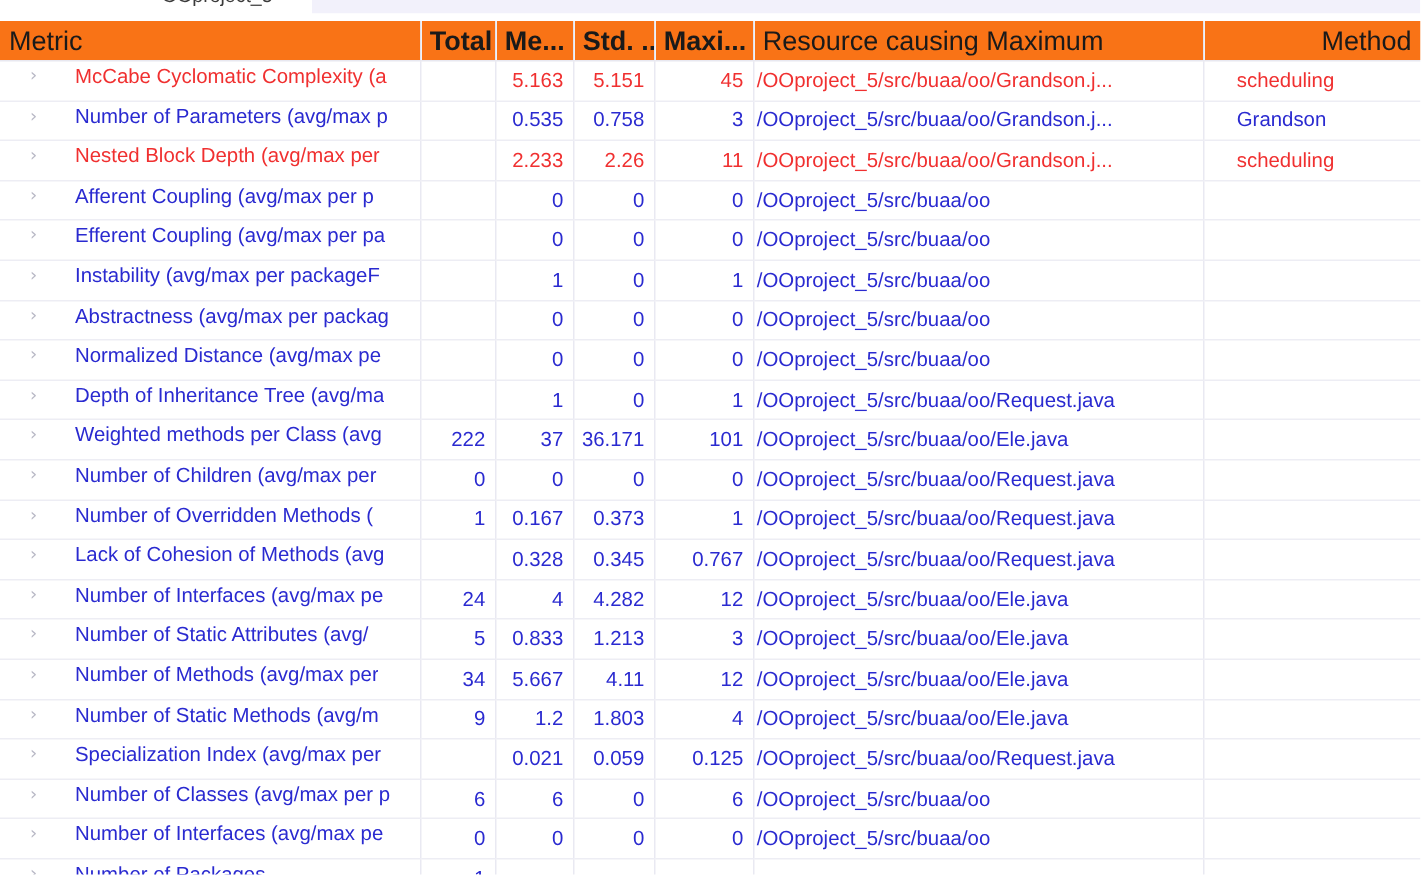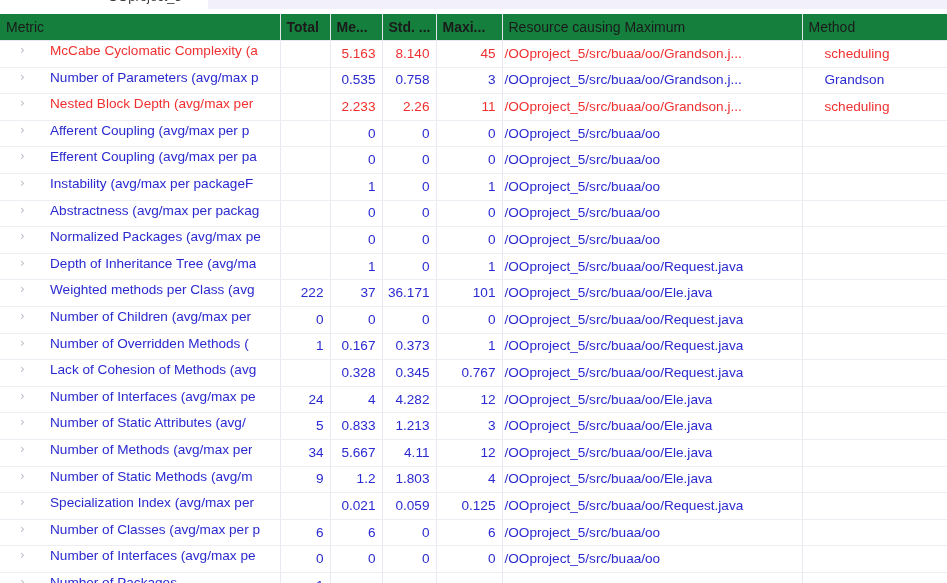--- a/index.html
+++ b/index.html
@@ -62,31 +62,31 @@
   table.metrics col.c-mean     { width: 52px;  }
   table.metrics col.c-std      { width: 54px;  }
   table.metrics col.c-max      { width: 66px;  }
   table.metrics col.c-res      { width: 300px; }
   table.metrics col.c-method   { width: 145px; }
 
   thead th {
     height: 26px;
     padding: 0 6px;
     font-weight: normal;
-    font-size: 14px;
+    font-size: 18px;
     color: #1a1a1a;
     text-align: left;
-    background: #15803d;
+    background: #f97316;
     border-right: 1px solid #e3e3ec;
     border-bottom: 1px solid #e8e8f0;
     white-space: nowrap;
     overflow: hidden;
   }
   thead th.num { text-align: left; font-weight: bold; }
-  thead th:last-child { border-right: none; }
+  thead th:last-child { border-right: none; text-align: right; }
 
   tbody td {
     height: 19.8px;
     padding: 0 5px;
     font-size: 13.6px;
     border-right: 1px solid #e9e9f2;
     border-bottom: 1px solid #ededf4;
     white-space: nowrap;
     overflow: hidden;
     line-height: 19.8px;
@@ -152,21 +152,21 @@
       <th class="num">Maxi...</th>
       <th>Resource causing Maximum</th>
       <th>Method</th>
     </tr>
   </thead>
   <tbody id="metrics-body">
       <tr>
         <td class="metric-cell red"><span class="chev">›</span><span class="metric-label">McCabe Cyclomatic Complexity (a</span></td>
         <td class="num red"></td>
         <td class="num red">5.163</td>
-        <td class="num red">8.140</td>
+        <td class="num red">5.151</td>
         <td class="num red">45</td>
         <td class="res red">/OOproject_5/src/buaa/oo/Grandson.j...</td>
         <td class="meth red">scheduling</td>
       </tr>
       <tr>
         <td class="metric-cell blue"><span class="chev">›</span><span class="metric-label">Number of Parameters (avg/max p</span></td>
         <td class="num blue"></td>
         <td class="num blue">0.535</td>
         <td class="num blue">0.758</td>
         <td class="num blue">3</td>
@@ -212,21 +212,21 @@
       <tr>
         <td class="metric-cell blue"><span class="chev">›</span><span class="metric-label">Abstractness (avg/max per packag</span></td>
         <td class="num blue"></td>
         <td class="num blue">0</td>
         <td class="num blue">0</td>
         <td class="num blue">0</td>
         <td class="res blue">/OOproject_5/src/buaa/oo</td>
         <td class="meth blue"></td>
       </tr>
       <tr>
-        <td class="metric-cell blue"><span class="chev">›</span><span class="metric-label">Normalized Packages (avg/max pe</span></td>
+        <td class="metric-cell blue"><span class="chev">›</span><span class="metric-label">Normalized Distance (avg/max pe</span></td>
         <td class="num blue"></td>
         <td class="num blue">0</td>
         <td class="num blue">0</td>
         <td class="num blue">0</td>
         <td class="res blue">/OOproject_5/src/buaa/oo</td>
         <td class="meth blue"></td>
       </tr>
       <tr>
         <td class="metric-cell blue"><span class="chev">›</span><span class="metric-label">Depth of Inheritance Tree (avg/ma</span></td>
         <td class="num blue"></td>

